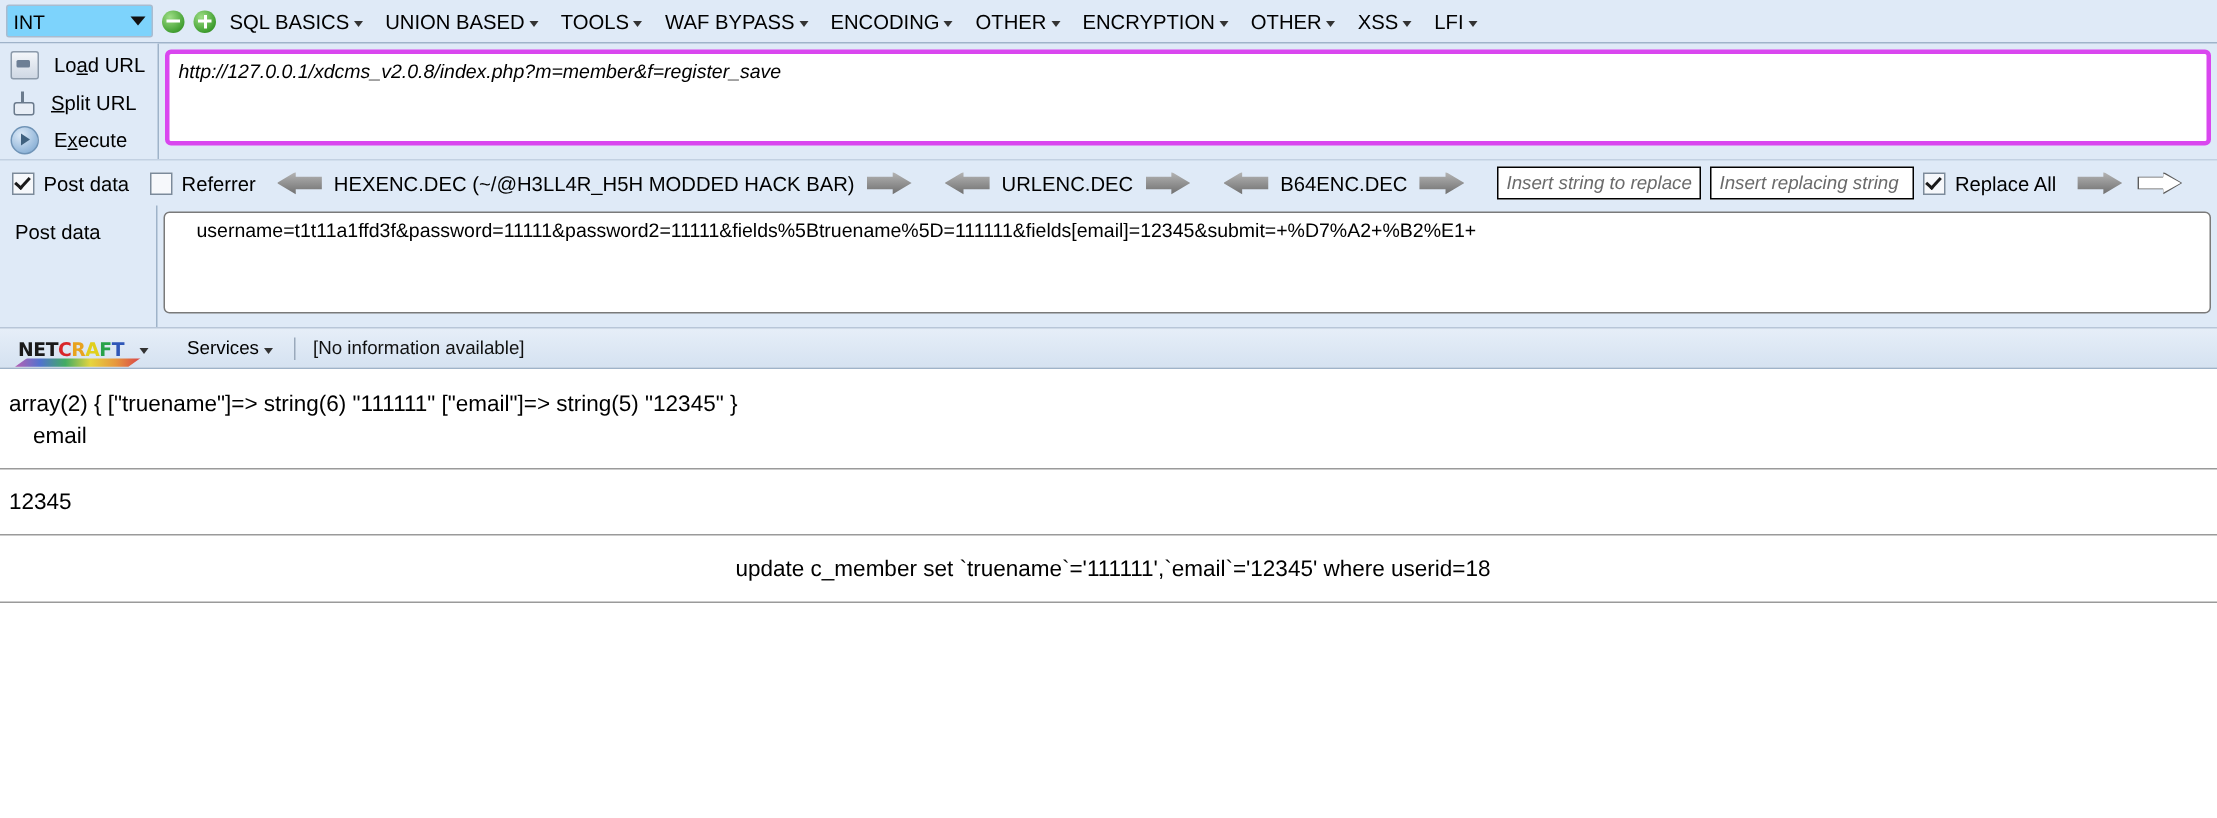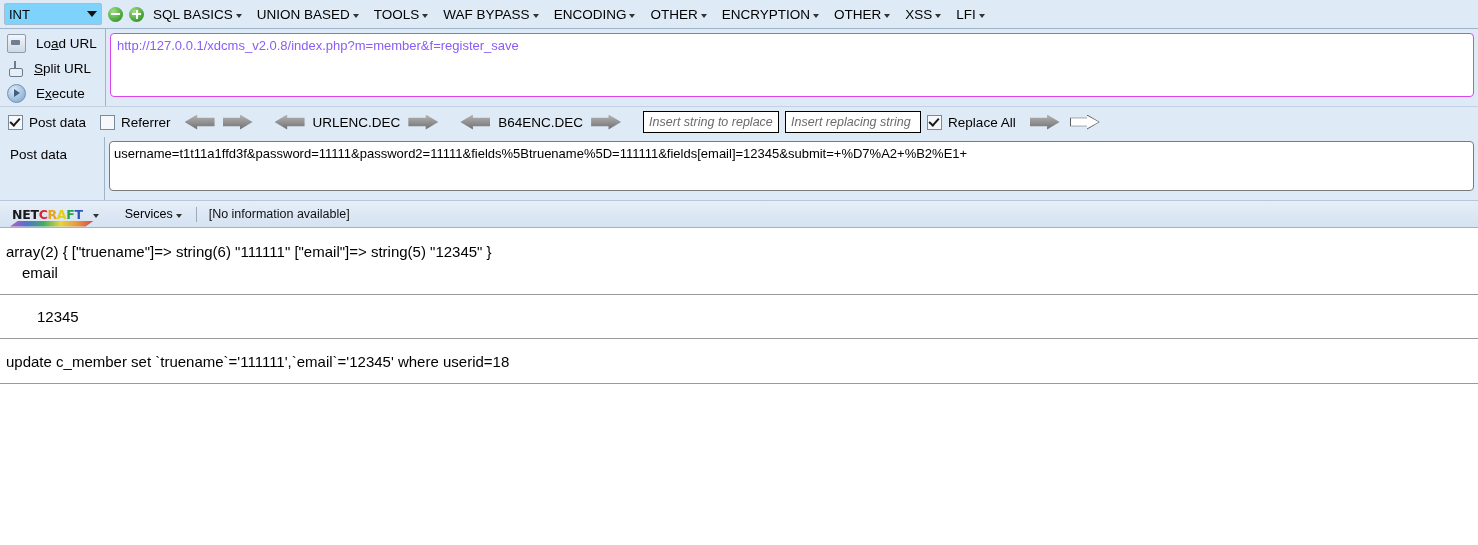--- a/index.html
+++ b/index.html
@@ -107,25 +107,26 @@
   .ico.exec:after{
     content:"";position:absolute;left:6px;top:4px;
     border-left:6px solid #3f617f;border-top:4px solid transparent;border-bottom:4px solid transparent;
   }
 
   .rightcol{flex:1;min-width:0;}
 
   .urlwrap{padding:4px 4px 0 4px;height:68px;box-sizing:border-box;}
   .urlbox{
     width:100%;height:64px;box-sizing:border-box;
-    border:1px solid #d946ef;border-radius:4px;
+    border:3px solid #d946ef;border-radius:4px;
     background:#fff;resize:none;outline:none;
     font-family:"Liberation Sans", sans-serif;font-size:13px;
-    padding:4px 6px;color:#8b5cf6;line-height:16px;
+    padding:4px 6px;color:#000000;line-height:16px;
     overflow:hidden;
+    font-style:italic;
   }
 
   
   .optrow{
     height:30px;display:flex;align-items:center;gap:0;
     padding-left:8px;background:#dfeaf7;
     border-top:1px solid #c3d1e2;
   }
   .chk{display:flex;align-items:center;gap:6px;margin-right:14px;font-size:13.5px;cursor:default;}
   .box{
@@ -169,25 +170,25 @@
 
   
   .postrow{display:flex;}
   .postlabelcol{
     width:105px;flex:none;border-right:1px solid #9fb3c9;
     background:#dfeaf7;padding-top:10px;padding-left:10px;
     font-size:13.5px;box-sizing:border-box;
   }
   .postwrap{flex:1;min-width:0;padding:4px 4px 6px 4px;}
   .postbox{
-    width:100%;height:50px;box-sizing:border-box;
+    width:100%;height:68px;box-sizing:border-box;
     border:1px solid #7a7a7a;border-radius:4px;background:#fff;
     resize:none;outline:none;
     font-family:"Liberation Sans", sans-serif;font-size:13px;
-    padding:4px 4px;color:#000;line-height:16px;overflow:hidden;
+    padding:4px 21px;color:#000;line-height:16px;overflow:hidden;
   }
 
   
   .netcraft{
     height:26px;display:flex;align-items:center;gap:0;
     background:linear-gradient(#e6eef8,#d5e2f1);
     border-bottom:1px solid #9fb3c9;
     padding-left:12px;font-size:12.5px;
   }
   .nclogo{
@@ -216,22 +217,22 @@
   .pline{
     font-size:15px;line-height:20px;
     padding:0 0 0 6px;color:#000;
     font-family:"Liberation Sans", sans-serif;
   }
   .l1{padding-top:14px;}
   .l2{padding-top:1px;margin-left:16px;}
   .hr{
     border:0;border-top:1px solid #9a9a9a;margin:11px 0 0 0;
   }
-  .l3{padding-top:12px;margin-left:31px;}
-  .l4{padding-top:13px;}
+  .l3{padding-top:12px;}
+  .l4{padding-top:13px;text-align:center;}
 </style>
 </head>
 <body>
 
 <div class="hackbar">
 
   <div class="menurow">
     <div class="intsel">
       <span class="lbl">INT</span>
       <span class="caret"></span>
@@ -313,20 +314,21 @@
       <span class="box on"></span>
       <span>Post data</span>
     </label>
     <label class="chk">
       <span class="box"></span>
       <span>Referrer</span>
     </label>
 
     <div class="encgroup">
       <span class="arrow left"></span>
+      <span class="enclabel">HEXENC.DEC (~/@H3LL4R_H5H MODDED HACK BAR)</span>
       <span class="arrow right"></span>
     </div>
     <div class="encgroup">
       <span class="arrow left"></span>
       <span class="enclabel">URLENC.DEC</span>
       <span class="arrow right"></span>
     </div>
     <div class="encgroup">
       <span class="arrow left"></span>
       <span class="enclabel">B64ENC.DEC</span>

